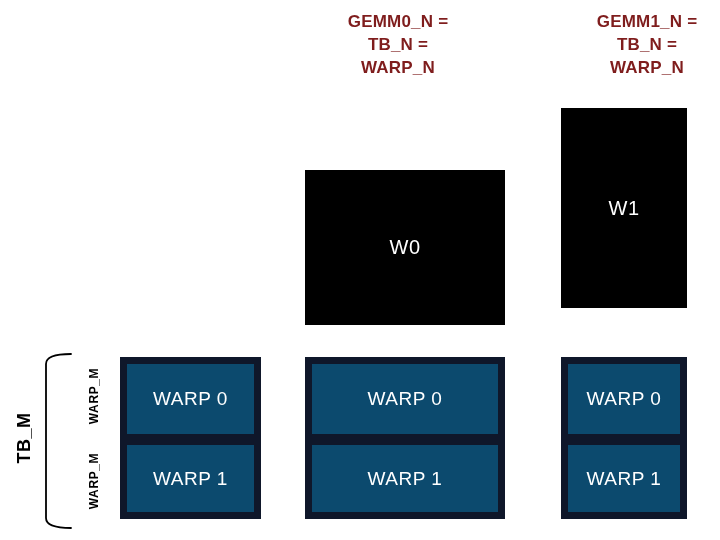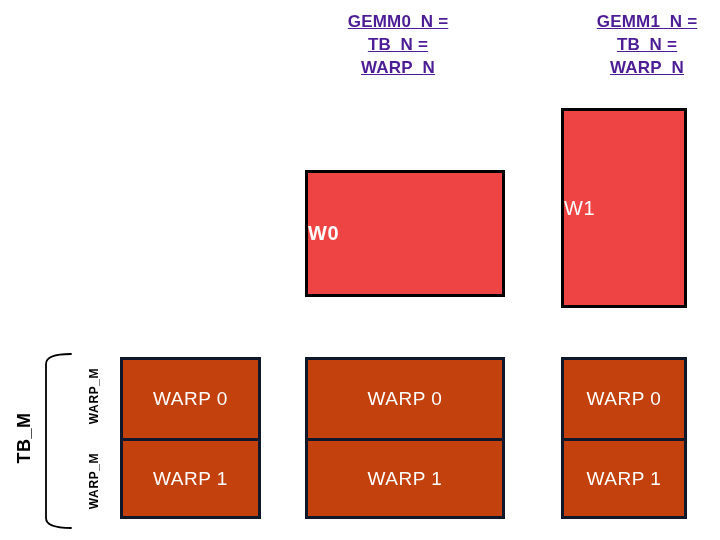--- a/index.html
+++ b/index.html
@@ -15,48 +15,48 @@
     background: #ffffff;
     overflow: hidden;
   }
   .col-header {
     position: absolute;
     top: 10px;
     width: 150px;
     text-align: center;
     font-size: 17px;
     font-weight: bold;
-    color: #4c1d95;
+    color: #7f1d1d;
     line-height: 23px;
     white-space: pre-line;
     letter-spacing: 0.2px;
-    text-decoration: underline;
   }
   #header-0 { left: 323px; }
   #header-1 { left: 572px; }
 
   .blue-box {
     position: absolute;
     box-sizing: border-box;
-    background: #ef4444;
+    background: #000000;
     border: 3px solid #000000;
     display: flex;
     align-items: center;
+    justify-content: center;
     color: #ffffff;
     font-size: 20px;
     letter-spacing: 0.5px;
   }
-  #w0-box { left: 305px; top: 170px; width: 200px; height: 127px; font-weight: bold; }
+  #w0-box { left: 305px; top: 170px; width: 200px; height: 155px; }
   #w1-box { left: 561px; top: 108px; width: 126px; height: 200px; }
 
   .green-box {
     position: absolute;
     box-sizing: border-box;
-    background: #c2410c;
-    border: 3px solid #0f172a;
+    background: #0c4a6e;
+    border: 7px solid #0f172a;
     display: flex;
     align-items: center;
     justify-content: center;
     color: #ffffff;
     font-size: 19px;
     letter-spacing: 0.5px;
   }
   
   .gcol-0 { left: 120px; width: 141px; }
   .gcol-1 { left: 305px; width: 200px; }

